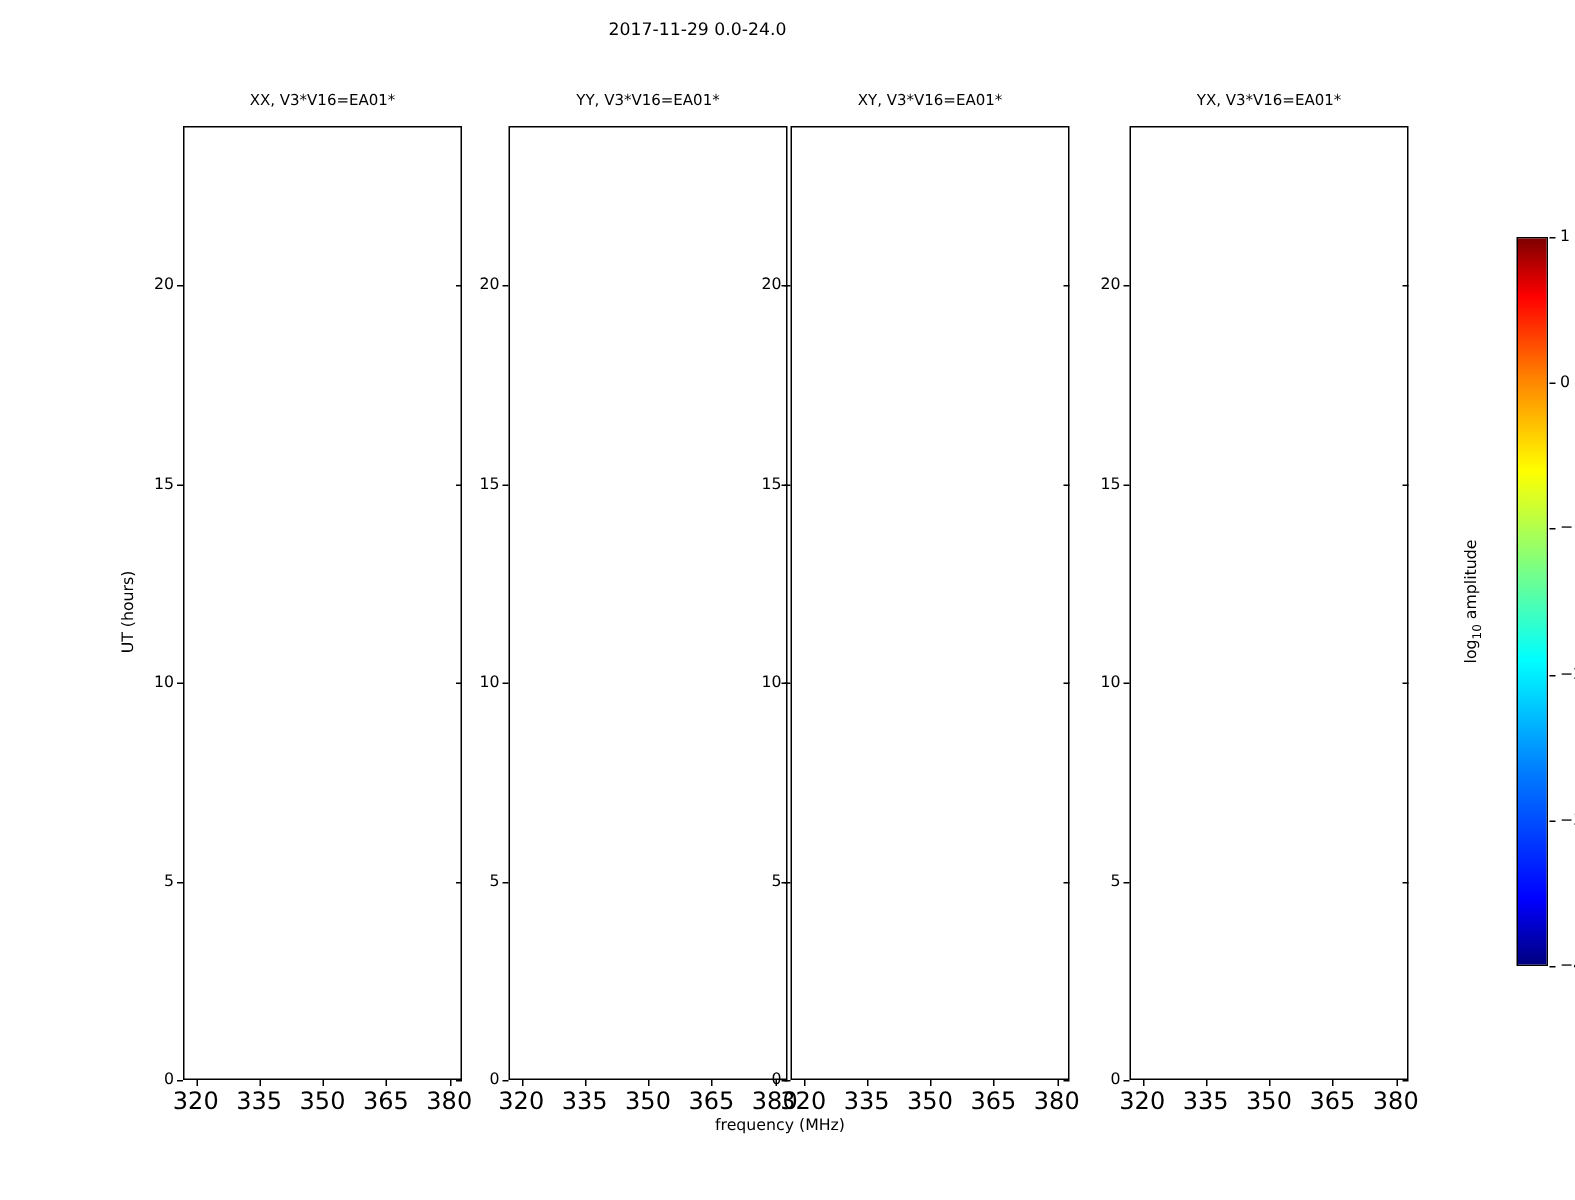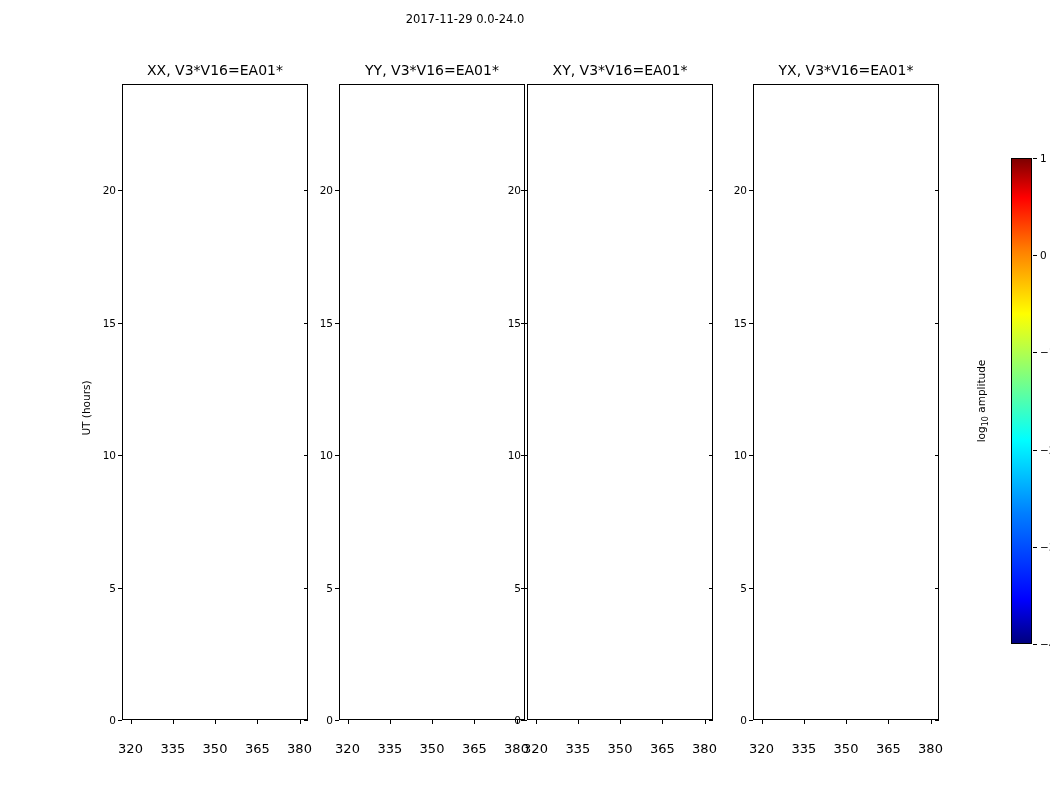--- a/index.html
+++ b/index.html
@@ -44,21 +44,21 @@
     border: 1.1px solid #000;
     box-sizing: border-box;
     background: #ffffff;
   }
   .panel .ptitle {
     position: absolute;
     top: -22px;
     left: -20px;
     width: 226px;
     text-align: center;
-    font-size: 14px;
+    font-size: 10px;
   }
   
   .ytick {
     position: absolute;
     left: -4px;
     width: 4px;
     height: 0;
     border-top: 1.1px solid #000;
   }
   .ytick-in {
@@ -80,22 +80,22 @@
   .xtick {
     position: absolute;
     bottom: -4px;
     height: 4px;
     width: 0;
     border-left: 1.1px solid #000;
   }
   .xlabel-t {
     position: absolute;
     top: 100%;
-    margin-top: 22px;
-    font-size: 13px;
+    margin-top: 6px;
+    font-size: 16px;
     line-height: 1;
     transform: translateX(-50%);
     white-space: nowrap;
   }
   .axis-name-y {
     position: absolute;
     font-size: 10.5px;
     transform: rotate(-90deg);
     transform-origin: 50% 50%;
     white-space: nowrap;
@@ -271,20 +271,21 @@
     <div class="xlabel-t" style="left:50.8px;">335</div>
     <div class="xtick" style="left:93px;"></div>
     <div class="xlabel-t" style="left:93px;">350</div>
     <div class="xtick" style="left:135.3px;"></div>
     <div class="xlabel-t" style="left:135.3px;">365</div>
     <div class="xtick" style="left:177.5px;"></div>
     <div class="xlabel-t" style="left:177.5px;">380</div>
   </div>
 
   <div class="axis-name-y" style="left:58px; top:402px;">UT (hours)</div>
+  <div class="axis-name-x" style="left:370px; top:744px; width:300px;">frequency (MHz)</div>
 
   <div class="cbar">
     <div class="cbar-grad" style="background: linear-gradient(to top,
             #00007f 0%,
             #0000ff 9%,
             #0080ff 27%,
             #00ffff 42%,
             #7fff7f 55%,
             #ffff00 68%,
             #ff8000 81%,

